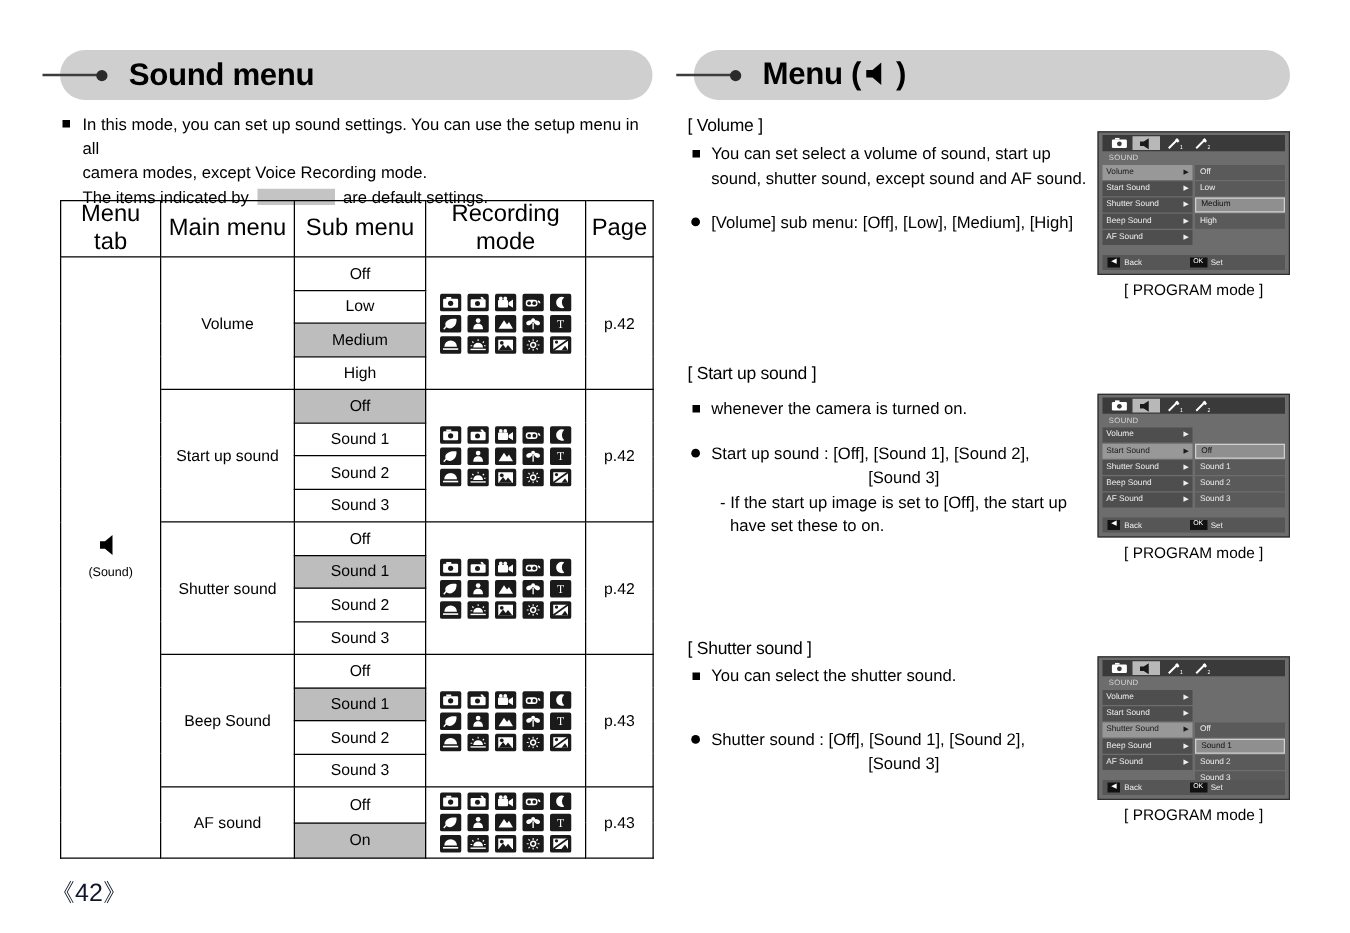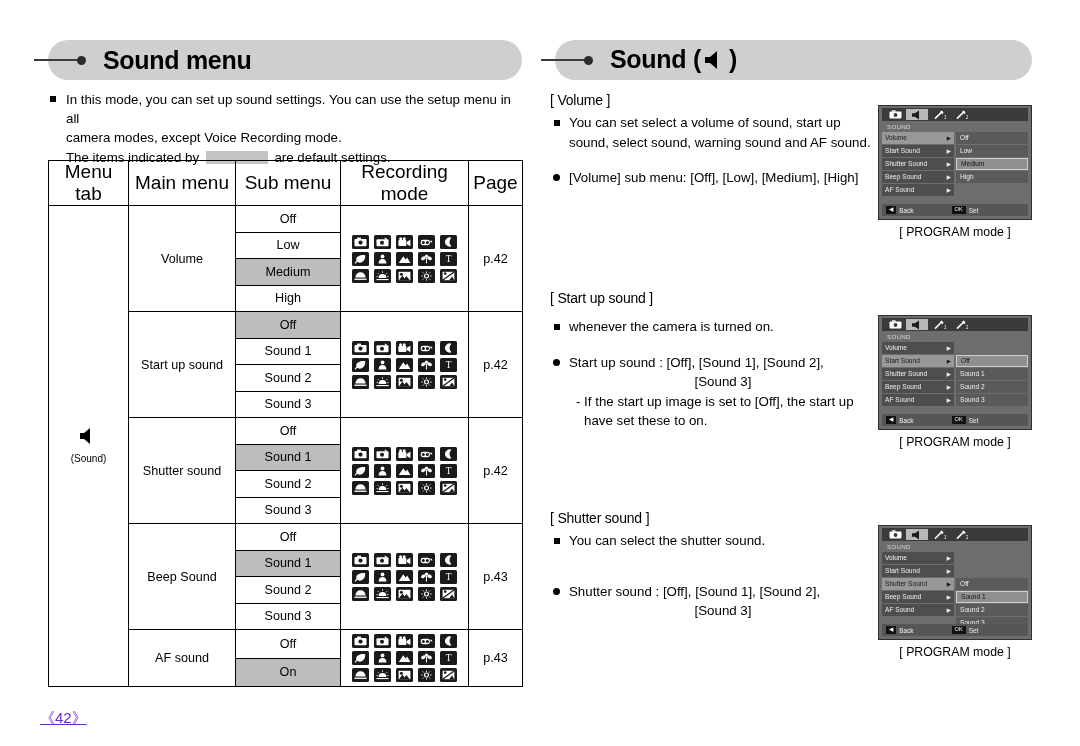--- a/index.html
+++ b/index.html
@@ -240,23 +240,22 @@
     position: absolute;
     width: 154px;
     text-align: center;
     font-size: 12.3px;
   }
 
   #page-no {
     position: absolute;
     left: 40px;
     bottom: 18px;
-    font-size: 15px;
-    color: #6d28d9;
-    text-decoration: underline;
+    font-size: 20px;
+    color: #0f172a;
   }
 </style>
 </head>
 <body>
 
 <div class="banner" id="banner-left">
   <div class="lead-line"></div>
   <div class="lead-dot"></div>
   <div class="banner-title">Sound menu</div>
 </div>
@@ -952,31 +951,31 @@
       <tr>
         <td class="sub dflt">On</td>
       </tr>
     </tbody>
 </table>
 
 <div class="banner" id="banner-right">
   <div class="lead-line"></div>
   <div class="lead-dot"></div>
   <div class="banner-title">
-    <span>Sound (</span><span class="spk-inline"><svg width="24" height="20" viewBox="0 0 24 20">
+    <span>Menu (</span><span class="spk-inline"><svg width="24" height="20" viewBox="0 0 24 20">
           <path d="M2 7 h5 L14 1 v18 L7 13 H2 Z" fill="#000"></path>
         </svg></span><span>)</span>
   </div>
 </div>
 
 <div class="sect-title" style="left:550px; top:92px;">[ Volume ]</div>
 <div class="sect-body" style="left:552px; top:113px; width:325px;">
   <div class="bullet-sq">
     <div>You can set select a volume of sound, start up</div>
-    <div>sound, select sound, warning sound and AF sound.</div>
+    <div>sound, shutter sound, except sound and AF sound.</div>
   </div>
   <div class="bullet-rd" style="margin-top:16px;">
     <div>[Volume] sub menu: [Off], [Low], [Medium], [High]</div>
   </div>
 </div>
 
 <div class="sect-title" style="left:550px; top:290px;">[ Start up sound ]</div>
 <div class="sect-body" style="left:552px; top:317px; width:325px;">
   <div class="bullet-sq">
     <div>whenever the camera is turned on.</div>

